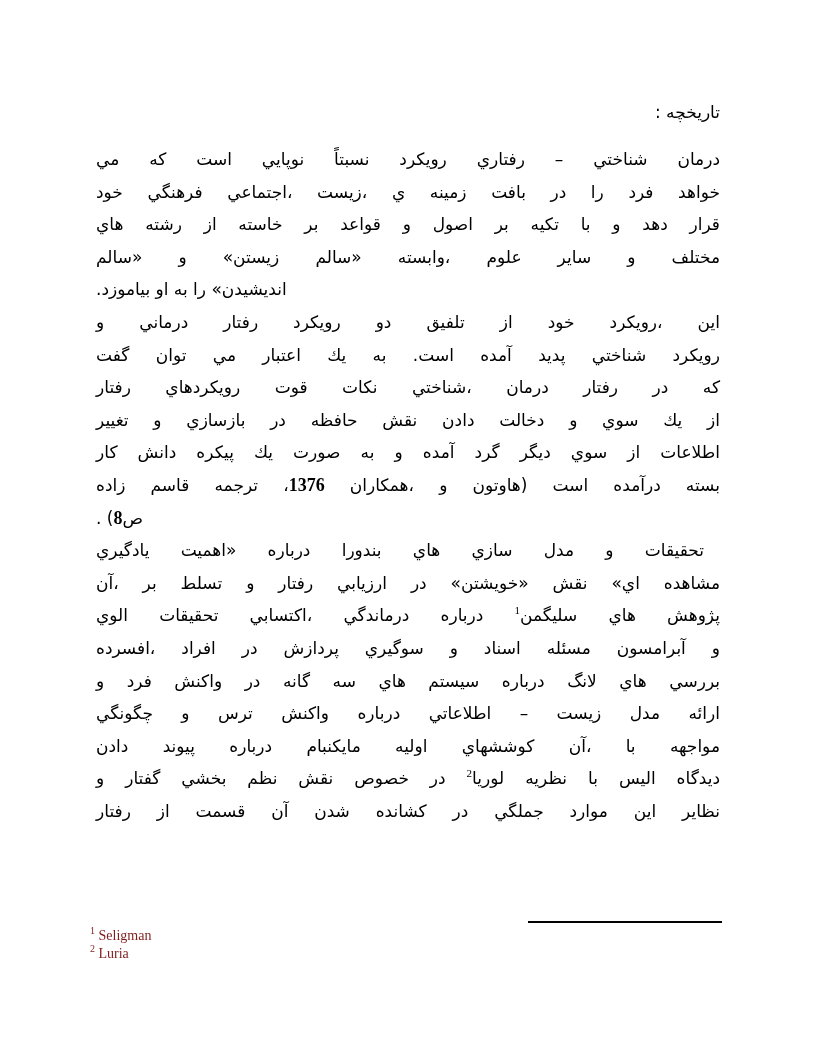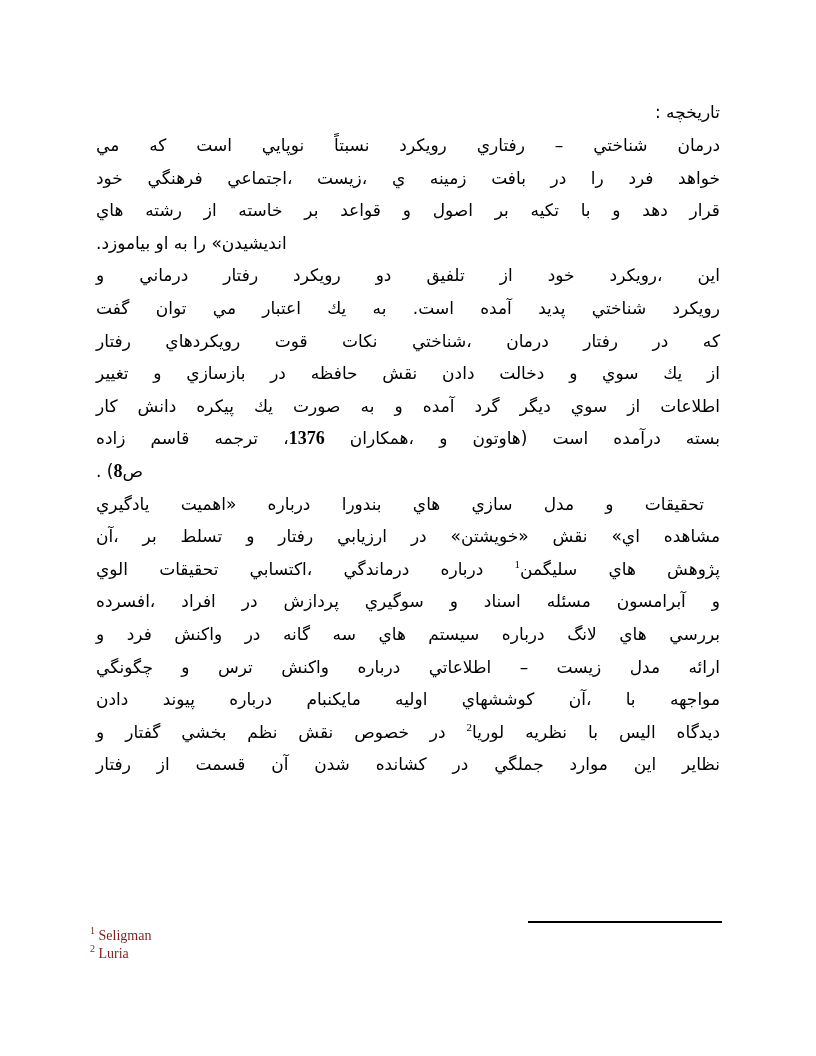--- a/index.html
+++ b/index.html
@@ -20,21 +20,21 @@
   }
   .doc-title {
     line-height:22px;
     text-align:right;
     margin-bottom:40px;
     white-space:nowrap;
   }
   .heading {
     line-height:33px;
     text-align:right;
-    margin-bottom:0;
+    margin-bottom:14px;
   }
   .line { line-height:32.6px; }
   .just { text-align:justify; text-align-last:justify; }
   .start { text-align:left; }
   .indent { padding-right:16px; }
   .num {
     font-family:"Liberation Serif", serif;
     font-weight:bold;
     font-size:18px;
     letter-spacing:0;
@@ -68,20 +68,21 @@
 
 <div class="page">
   <div class="content">
 
 
     <div class="heading">تاريخچه :</div>
 
     <div class="line just">درمان شناختي – رفتاري رويكرد نسبتاً نوپايي است كه مي</div>
     <div class="line just">خواهد فرد را در بافت زمينه ي ،زيست ،اجتماعي فرهنگي خود</div>
     <div class="line just">قرار دهد و با تكيه بر اصول و قواعد بر خاسته از رشته هاي</div>
+    <div class="line just">مختلف و ساير علوم ،وابسته «سالم زيستن» و «سالم</div>
     <div class="line start">انديشيدن» را به او بياموزد.</div>
 
     <div class="line just">اين ،رويكرد خود از تلفيق دو رويكرد رفتار درماني و</div>
     <div class="line just">رويكرد شناختي پديد آمده است. به يك اعتبار مي توان گفت</div>
     <div class="line just">كه در رفتار درمان ،شناختي نكات قوت رويكردهاي رفتار</div>
     <div class="line just">از يك سوي و دخالت دادن نقش حافظه در بازسازي و تغيير</div>
     <div class="line just">اطلاعات از سوي ديگر گرد آمده و به صورت يك پيكره دانش كار</div>
     <div class="line just"><span>بسته درآمده است (هاوتون و ،همكاران </span><span class="num">1376</span><span>، ترجمه قاسم زاده</span></div>
     <div class="line start"><span>ص</span><span class="num">8</span><span>) .</span></div>
 

